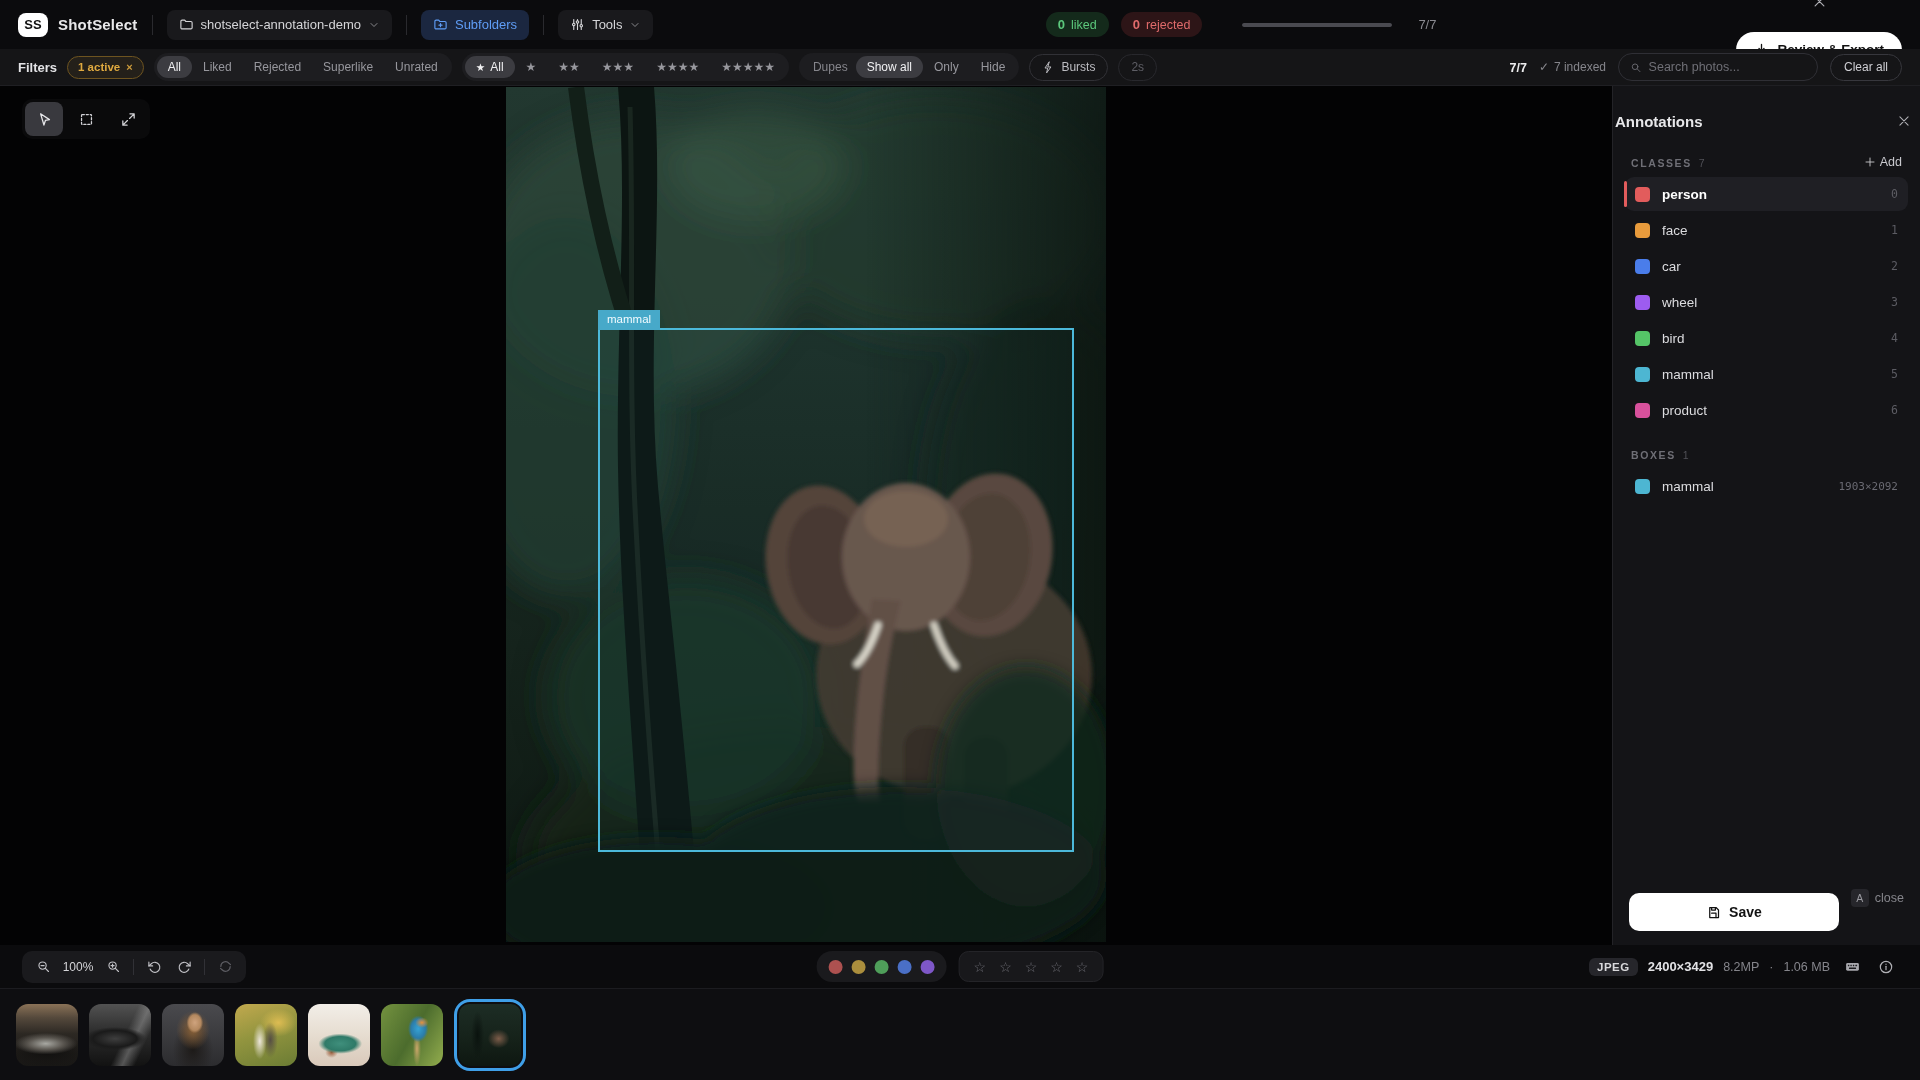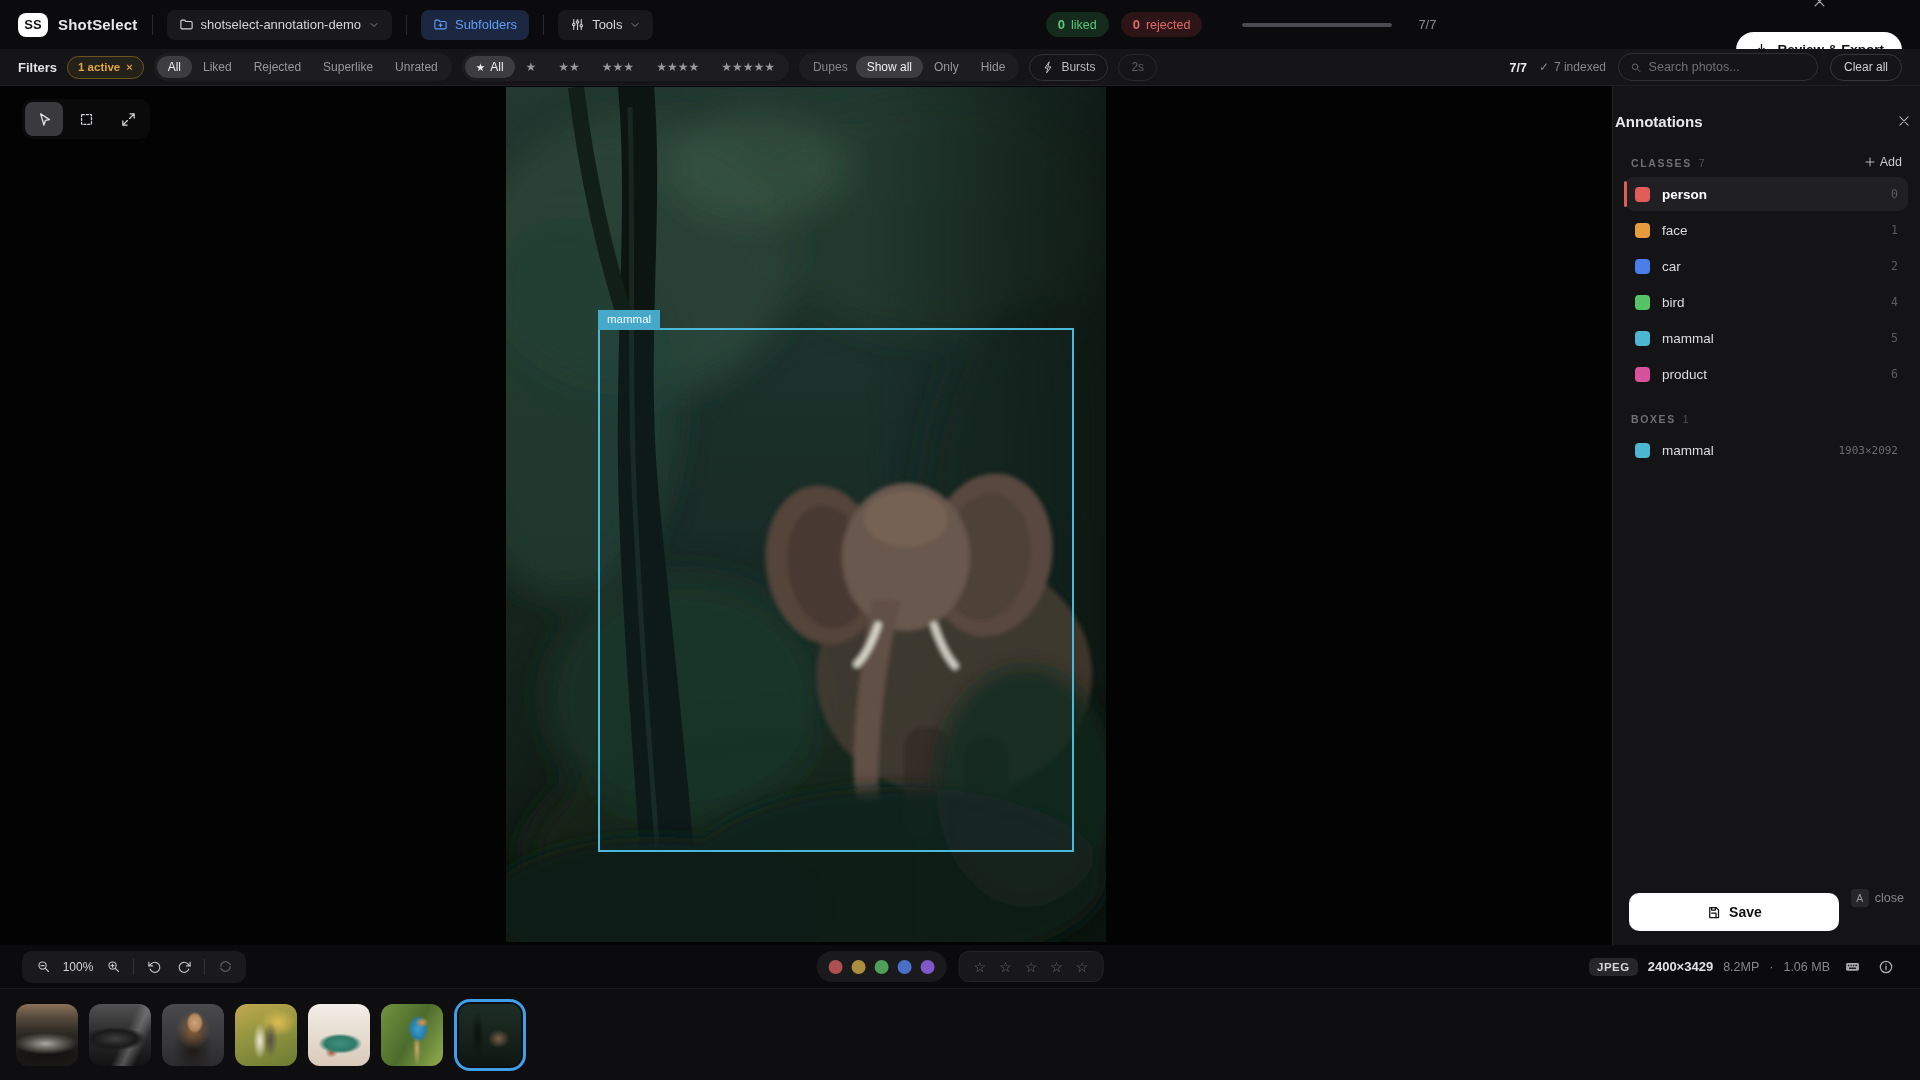--- a/index.html
+++ b/index.html
@@ -448,20 +448,25 @@
           <span class="swatch" style="background-color: rgb(232, 155, 60);"></span>
           <span class="class-name">face</span>
           <span class="hotkey">1</span>
         </div>
         <div class="class-row">
           <span class="swatch" style="background-color: rgb(74, 125, 234);"></span>
           <span class="class-name">car</span>
           <span class="hotkey">2</span>
         </div>
         <div class="class-row">
+          <span class="swatch" style="background-color: rgb(157, 92, 240);"></span>
+          <span class="class-name">wheel</span>
+          <span class="hotkey">3</span>
+        </div>
+        <div class="class-row">
           <span class="swatch" style="background-color: rgb(85, 196, 103);"></span>
           <span class="class-name">bird</span>
           <span class="hotkey">4</span>
         </div>
         <div class="class-row">
           <span class="swatch" style="background-color: rgb(77, 182, 210);"></span>
           <span class="class-name">mammal</span>
           <span class="hotkey">5</span>
         </div>
         <div class="class-row">

